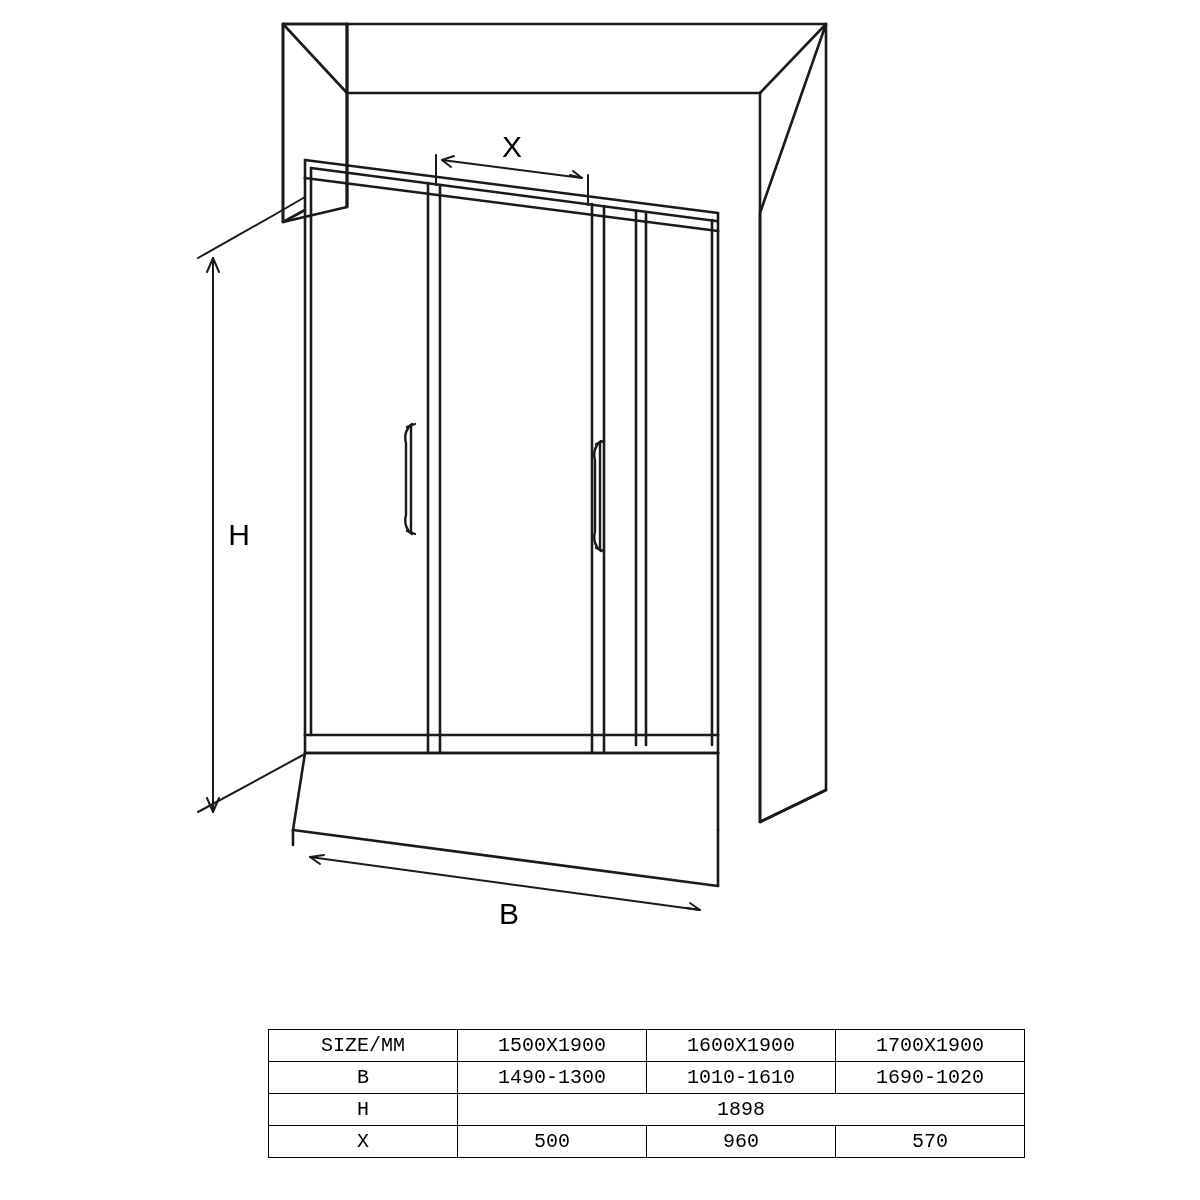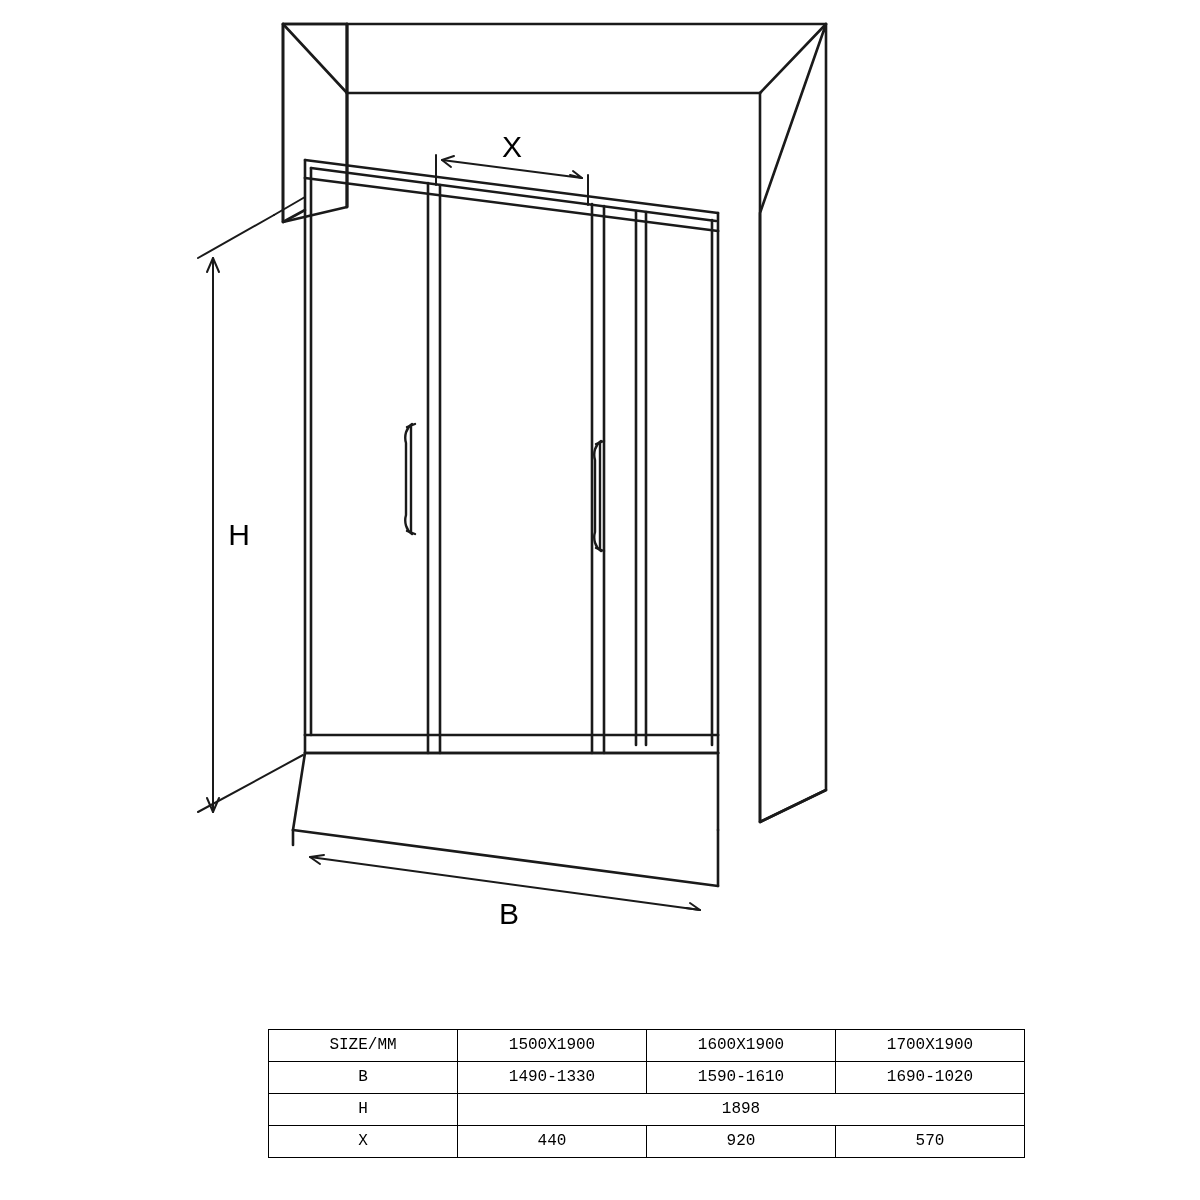--- a/index.html
+++ b/index.html
@@ -35,21 +35,21 @@
     fill: #000;
   }
   
   #spec-table {
     position: absolute;
     left: 268px;
     top: 1029px;
     width: 752px;
     border-collapse: collapse;
     font-family: "Liberation Mono", monospace;
-    font-size: 16px;
+    font-size: 20px;
     color: #000;
     table-layout: fixed;
   }
   #spec-table td {
     border: 1px solid #000;
     text-align: center;
     height: 31px;
     padding: 0;
     line-height: 31px;
     white-space: nowrap;
@@ -177,30 +177,30 @@
   <table id="spec-table">
     <tbody>
       <tr>
         <td class="rowhdr">SIZE/MM</td>
         <td class="cell">1500X1900</td>
         <td class="cell">1600X1900</td>
         <td class="cell">1700X1900</td>
       </tr>
       <tr>
         <td class="rowhdr">B</td>
-        <td class="cell">1490-1330</td>
-        <td class="cell">1590-1610</td>
+        <td class="cell">1490-1300</td>
+        <td class="cell">1010-1610</td>
         <td class="cell">1690-1020</td>
       </tr>
       <tr>
         <td class="rowhdr">H</td>
         <td class="cell" colspan="3">1898</td>
       </tr>
       <tr>
         <td class="rowhdr">X</td>
-        <td class="cell">440</td>
-        <td class="cell">920</td>
+        <td class="cell">500</td>
+        <td class="cell">960</td>
         <td class="cell">570</td>
       </tr>
     </tbody>
   </table>
 
 </div>
 
 </body></html>

